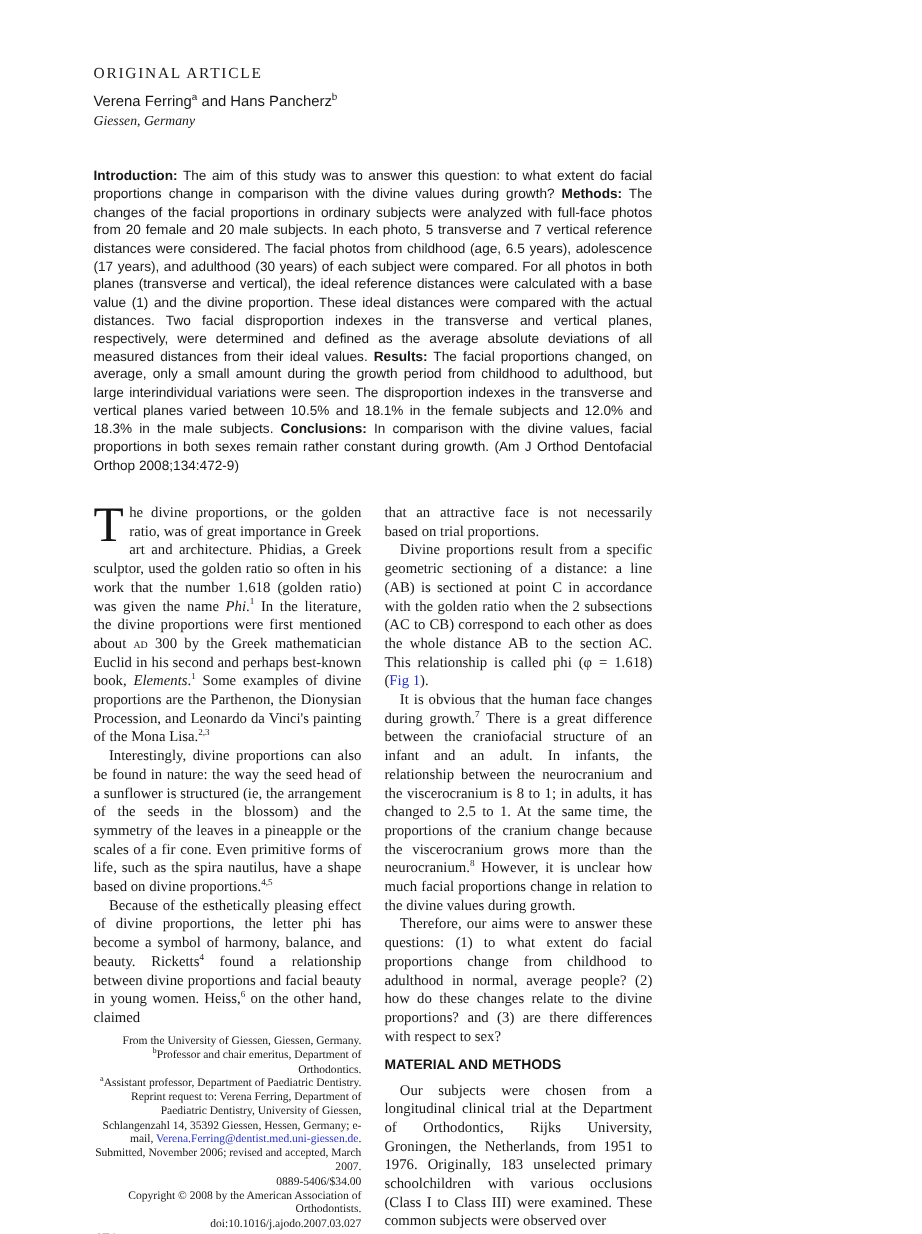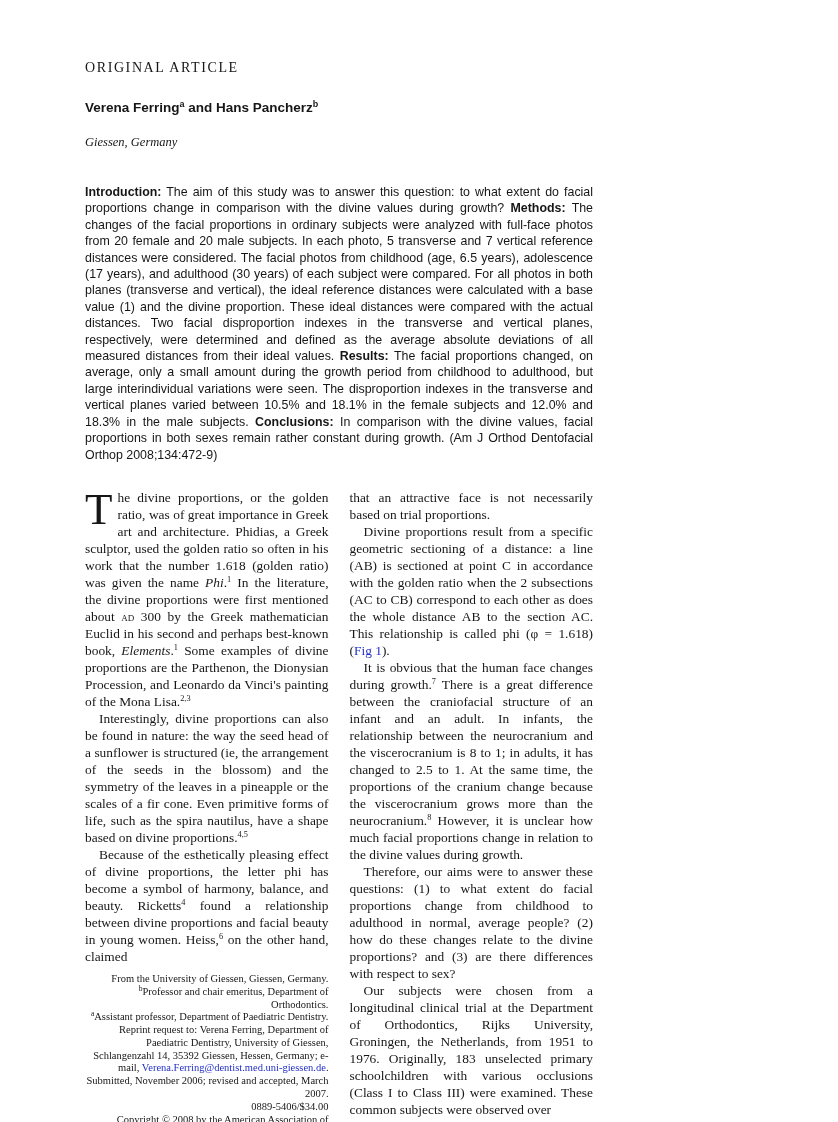--- a/index.html
+++ b/index.html
@@ -24,29 +24,29 @@
   }
   .title {
     font-family: "Liberation Serif", serif;
     font-weight: 400;
     font-size: 31px;
     line-height: 1.1;
     margin-top: 42px;
   }
   .authors {
     font-family: "Liberation Sans", sans-serif;
-    font-weight: 700;
+    font-weight: 400;
     font-size: 13.5px;
-    margin-top: 24px;
+    margin-top: 8px;
   }
   .authors sup { font-size: 9px; }
   .affiliation {
     font-style: italic;
     font-size: 12.5px;
-    margin-top: 20px;
+    margin-top: 4px;
   }
   .abstract {
     font-family: "Liberation Sans", sans-serif;
     font-size: 12.4px;
     line-height: 16.4px;
     text-align: justify;
     margin-top: 34px;
   }
   .columns {
     display: flex;
@@ -130,20 +130,21 @@
         <p>Copyright © 2008 by the American Association of Orthodontists.</p>
         <p>doi:10.1016/j.ajodo.2007.03.027</p>
       </div>
     </div>
 
     <div class="col">
       <p class="para">that an attractive face is not necessarily based on trial proportions.</p>
       <p class="para indent">Divine proportions result from a specific geometric sectioning of a distance: a line (AB) is sectioned at point C in accordance with the golden ratio when the 2 subsections (AC to CB) correspond to each other as does the whole distance AB to the section AC. This relationship is called phi (φ = 1.618) (<span class="link">Fig 1</span>).</p>
       <p class="para indent">It is obvious that the human face changes during growth.<sup>7</sup> There is a great difference between the craniofacial structure of an infant and an adult. In infants, the relationship between the neurocranium and the viscerocranium is 8 to 1; in adults, it has changed to 2.5 to 1. At the same time, the proportions of the cranium change because the viscerocranium grows more than the neurocranium.<sup>8</sup> However, it is unclear how much facial proportions change in relation to the divine values during growth.</p>
       <p class="para indent">Therefore, our aims were to answer these questions: (1) to what extent do facial proportions change from childhood to adulthood in normal, average people? (2) how do these changes relate to the divine proportions? and (3) are there differences with respect to sex?</p>
+      <h2 class="section-heading">MATERIAL AND METHODS</h2>
       <p class="para indent">Our subjects were chosen from a longitudinal clinical trial at the Department of Orthodontics, Rijks University, Groningen, the Netherlands, from 1951 to 1976. Originally, 183 unselected primary schoolchildren with various occlusions (Class I to Class III) were examined. These common subjects were observed over</p>
     </div>
 
   </div>
 
   <div class="page-number">472</div>
 
 </div>
 
 </body></html>

